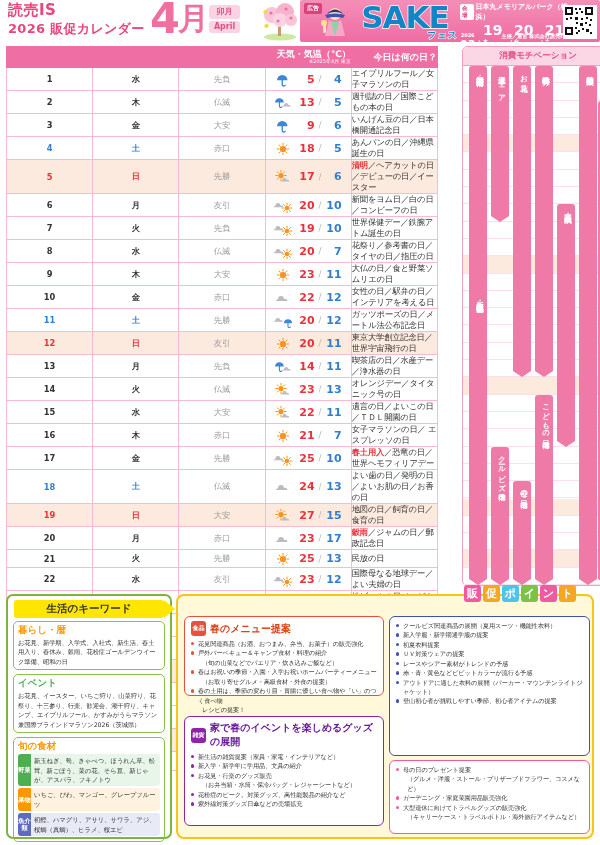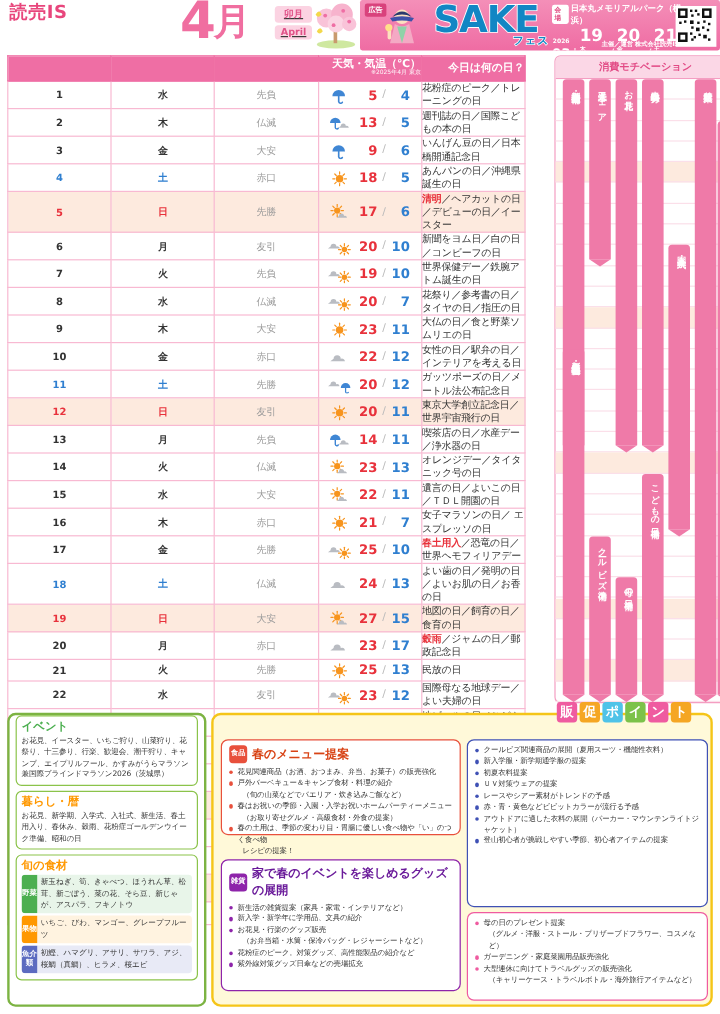--- a/index.html
+++ b/index.html
@@ -13,21 +13,21 @@
   .page{position:relative;width:600px;height:845px;}
 
   
   .header{position:relative;height:44px;}
   .brand{position:absolute;left:8px;top:3px;}
   .brand .b1{font-size:15px;font-weight:bold;color:#e8467c;letter-spacing:.5px;line-height:1.05;}
   .brand .b2{font-size:13px;font-weight:bold;color:#e8467c;letter-spacing:.3px;line-height:1.2;margin-top:2px;}
   .month-blk{position:absolute;left:150px;top:-3px;display:flex;align-items:center;}
   .month-num{font-size:43px;font-weight:bold;color:#f06ea0;line-height:1;letter-spacing:-2px;}
   .month-kan{font-size:31px;font-weight:bold;color:#f06ea0;line-height:1;}
-  .month-tags{margin-left:20px;margin-top:2px;text-decoration:underline;}
+  .month-tags{margin-left:0;margin-top:2px;}
   .mtag{display:block;background:#fbd3e2;color:#e05288;font-size:8px;font-weight:bold;
         border-radius:3px;padding:1.5px 5px;text-align:center;margin-bottom:2px;}
   .sakura{position:absolute;left:258px;top:0px;width:42px;height:42px;}
   .ad{position:absolute;right:0;top:0;width:300px;height:42px;
       background:linear-gradient(180deg,#f48fb8 0%,#ef6ca3 100%);
       border-radius:2px;overflow:hidden;}
   .ad-tag{position:absolute;left:4px;top:3px;font-size:6px;color:#fff;background:#d9427c;
           border-radius:2px;padding:1px 3px;font-weight:bold;}
   .ad-chara{position:absolute;left:18px;top:4px;width:34px;height:34px;}
   .ad-logo{position:absolute;left:52px;top:2px;width:106px;text-align:center;}
@@ -136,20 +136,21 @@
   ul.bl li.cont:before{display:none;}
 </style>
 </head>
 <body>
 
 <div class="page">
 
   <div class="header">
     <div class="brand">
       <div class="b1">読売IS</div>
+      <div class="b2">2026 販促カレンダー</div>
     </div>
 
     <div class="month-blk">
       <span class="month-num">4</span>
       <span class="month-kan">月</span>
       <span class="month-tags">
         <span class="mtag">卯月</span>
         <span class="mtag">April</span>
       </span>
     </div>
@@ -270,21 +271,21 @@
               <div class="wxcell">
                 <span class="wxicon"><svg viewBox="0 0 22 14" width="22" height="14">
                     <path d="M5 7.25 a5.25 5.25 0 0 1 10.5 0 z" fill="#3f86d4"></path>
                     <path d="M10.25 7.25 l0 4.5 a1.625 1.625 0 0 0 3 0.5" stroke="#3f86d4" stroke-width="1.375" fill="none" stroke-linecap="round"></path>
                   </svg></span>
                 <span class="tmax">5</span>
                 <span class="tsl">/</span>
                 <span class="tmin">4</span>
               </div>
             </td>
-            <td class="c-what">花粉症のピーク／トレーニングの日</td>
+            <td class="c-what">エイプリルフール／女子マラソンの日</td>
           </tr>
           <tr>
             <td class="c-day">2</td>
             <td class="c-wd">木</td>
             <td class="c-roku">仏滅</td>
             <td class="c-wx">
               <div class="wxcell">
                 <span class="wxicon"><svg viewBox="0 0 22 14" width="22" height="14">
                     <path d="M3 6.57 a4.41 4.41 0 0 1 8.82 0 z" fill="#3f86d4"></path>
                     <path d="M7.41 6.57 l0 3.7800000000000002 a1.3650000000000002 1.3650000000000002 0 0 0 2.52 0.42000000000000004" stroke="#3f86d4" stroke-width="1.1550000000000002" fill="none" stroke-linecap="round"></path>
@@ -996,29 +997,30 @@
           <div class="tip"></div>
         </div>
         <div class="bar" style="left: 72px; top: 328.7px; height: 184.3px;">
           <div class="cap">こどもの日準備</div>
           <div class="tip"></div>
         </div>
       </div>
   </div>
 
   <div class="kw">
+    <div class="kw-title">生活のキーワード</div>
+
+    <div class="kw-sec">
+      <div class="kw-h">暮らし・暦</div>
+      <div class="kw-p">お花見、新学期、入学式、入社式、新生活、春土用入り、春休み、穀雨、花粉症ゴールデンウイーク準備、昭和の日</div>
+    </div>
 
     <div class="kw-sec">
       <div class="kw-h g">イベント</div>
       <div class="kw-p">お花見、イースター、いちご狩り、山菜狩り、花祭り、十三参り、行楽、歓迎会、潮干狩り、キャンプ、エイプリルフール、かすみがうらマラソン兼国際ブラインドマラソン2026（茨城県）</div>
-    </div>
-
-    <div class="kw-sec">
-      <div class="kw-h">暮らし・暦</div>
-      <div class="kw-p">お花見、新学期、入学式、入社式、新生活、春土用入り、春休み、穀雨、花粉症ゴールデンウイーク準備、昭和の日</div>
     </div>
 
     <div class="kw-sec">
       <div class="kw-h">旬の食材</div>
       <div class="food-row fr-veg">
         <div class="food-tag">野菜</div>
         <div class="food-txt">新玉ねぎ、筍、きゃべつ、ほうれん草、松茸、新ごぼう、菜の花、そら豆、新じゃが、アスパラ、フキノトウ</div>
       </div>
       <div class="food-row fr-fruit">
         <div class="food-tag">果物</div>

